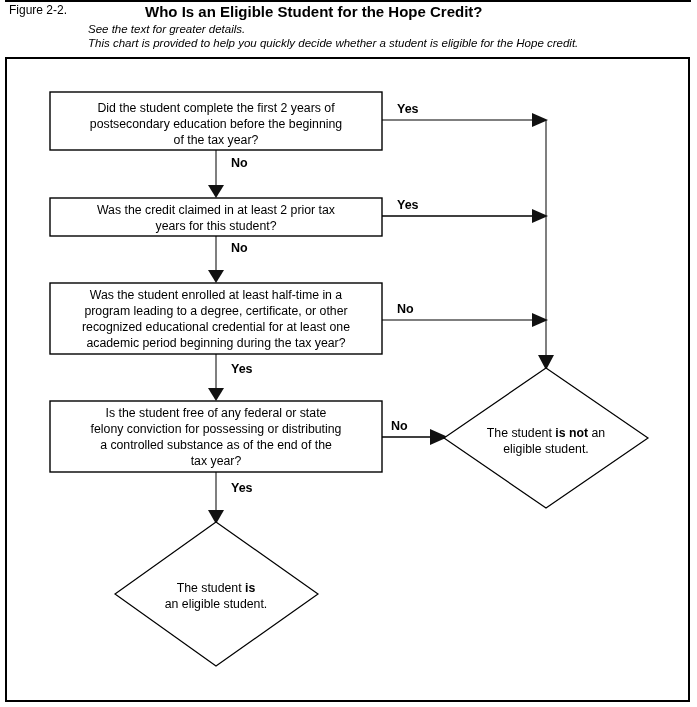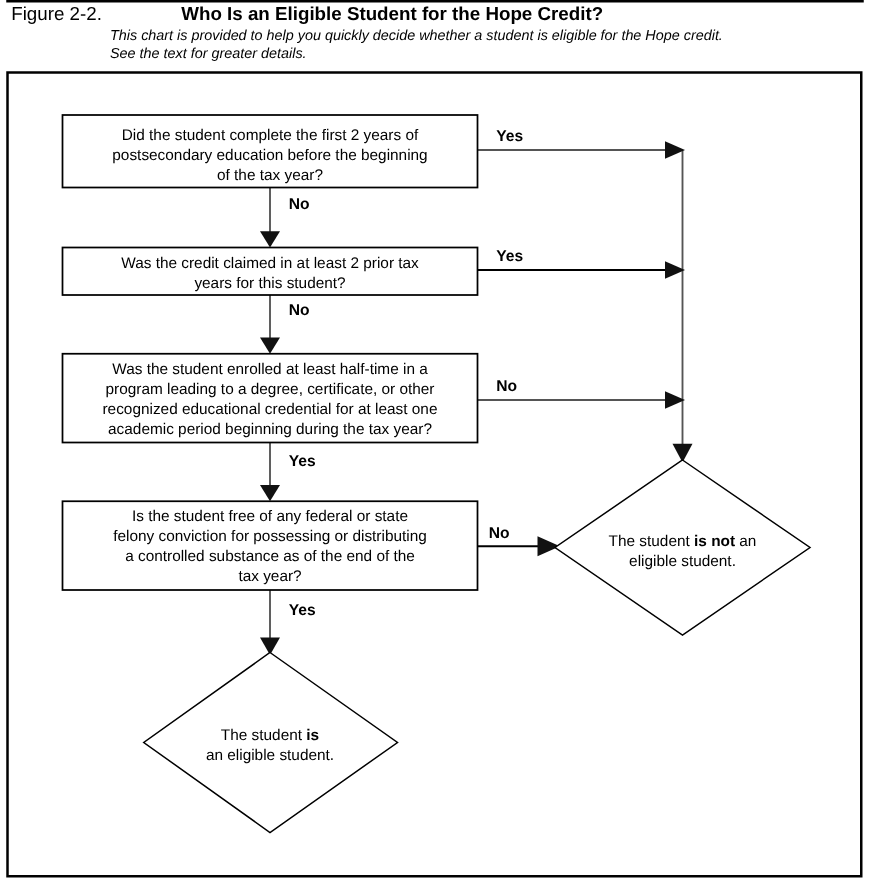--- a/index.html
+++ b/index.html
@@ -34,21 +34,21 @@
     left: 5px;
     top: 0px;
     width: 686px;
     height: 2px;
     background: #000;
   }
   .fig-label {
     position: absolute;
     left: 9px;
     top: 3px;
-    font-size: 15px;
+    font-size: 12px;
     font-weight: 400;
     letter-spacing: 0px;
     white-space: nowrap;
   }
   .fig-title {
     position: absolute;
     left: 97px;
     top: 3px;
     font-size: 15px;
     font-weight: bold;
@@ -129,22 +129,22 @@
 </head>
 <body>
 
 <div id="page">
 
   <div class="header">
     <div class="header-rule-top"></div>
     <div class="fig-label">Figure 2-2.</div>
     <div class="fig-title">Who Is an Eligible Student for the Hope Credit?</div>
     <div class="fig-sub">
+      <div>See the text for greater details.</div>
       <div>This chart is provided to help you quickly decide whether a student is eligible for the Hope credit.</div>
-      <div>See the text for greater details.</div>
     </div>
   </div>
 
   <div class="chart-frame"></div>
 
   <svg class="flow" viewBox="0 0 697 707">
 
     <line class="conn" x1="216" y1="150" x2="216" y2="190"></line>
     <polygon class="arrowhead" points="208,185 224,185 216,198"></polygon>
 

